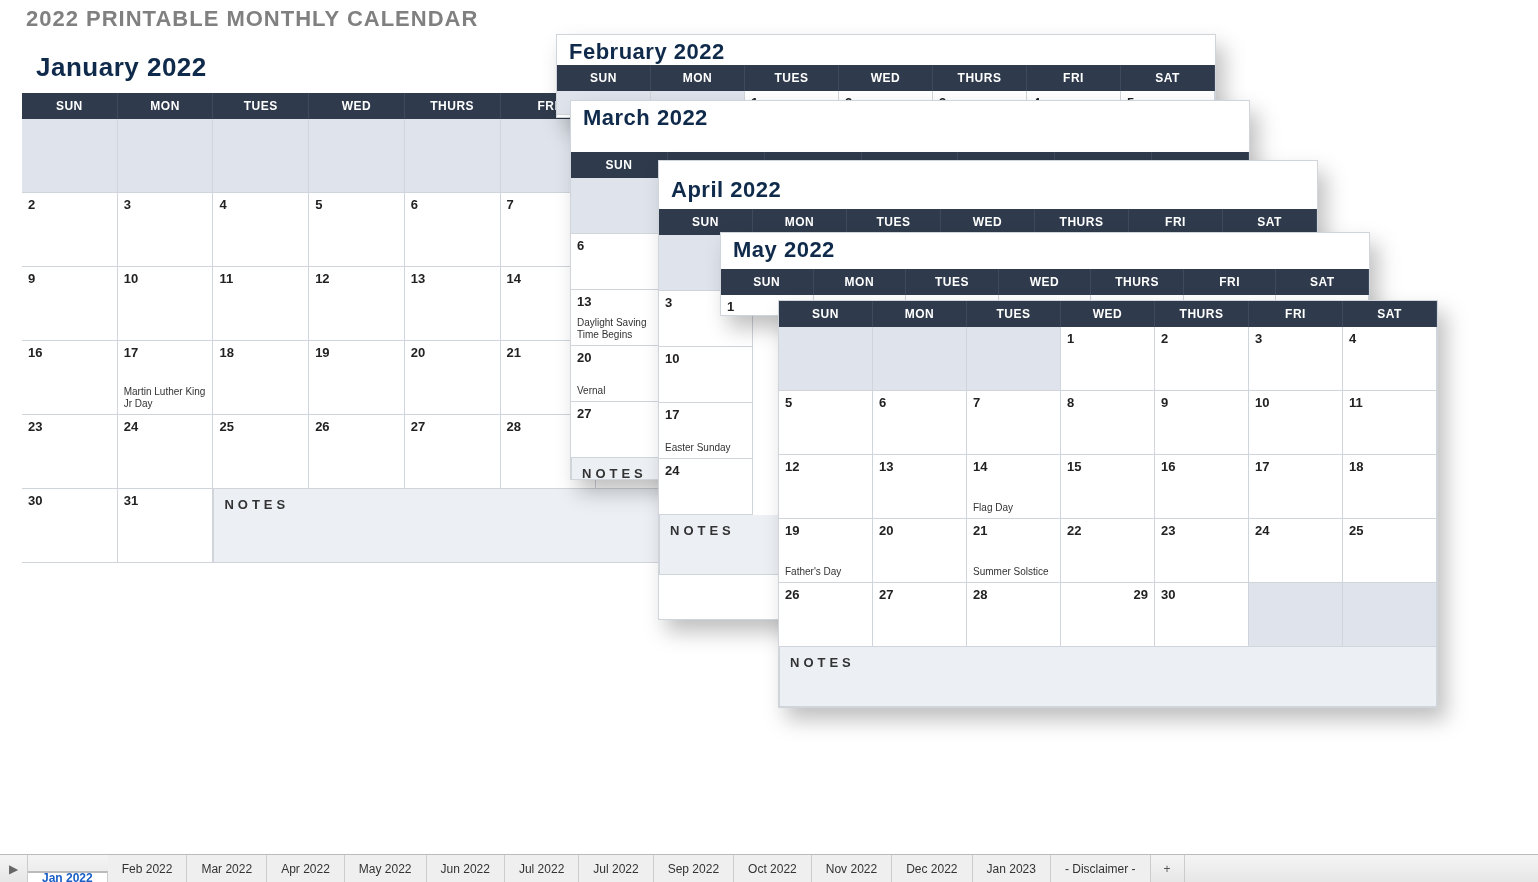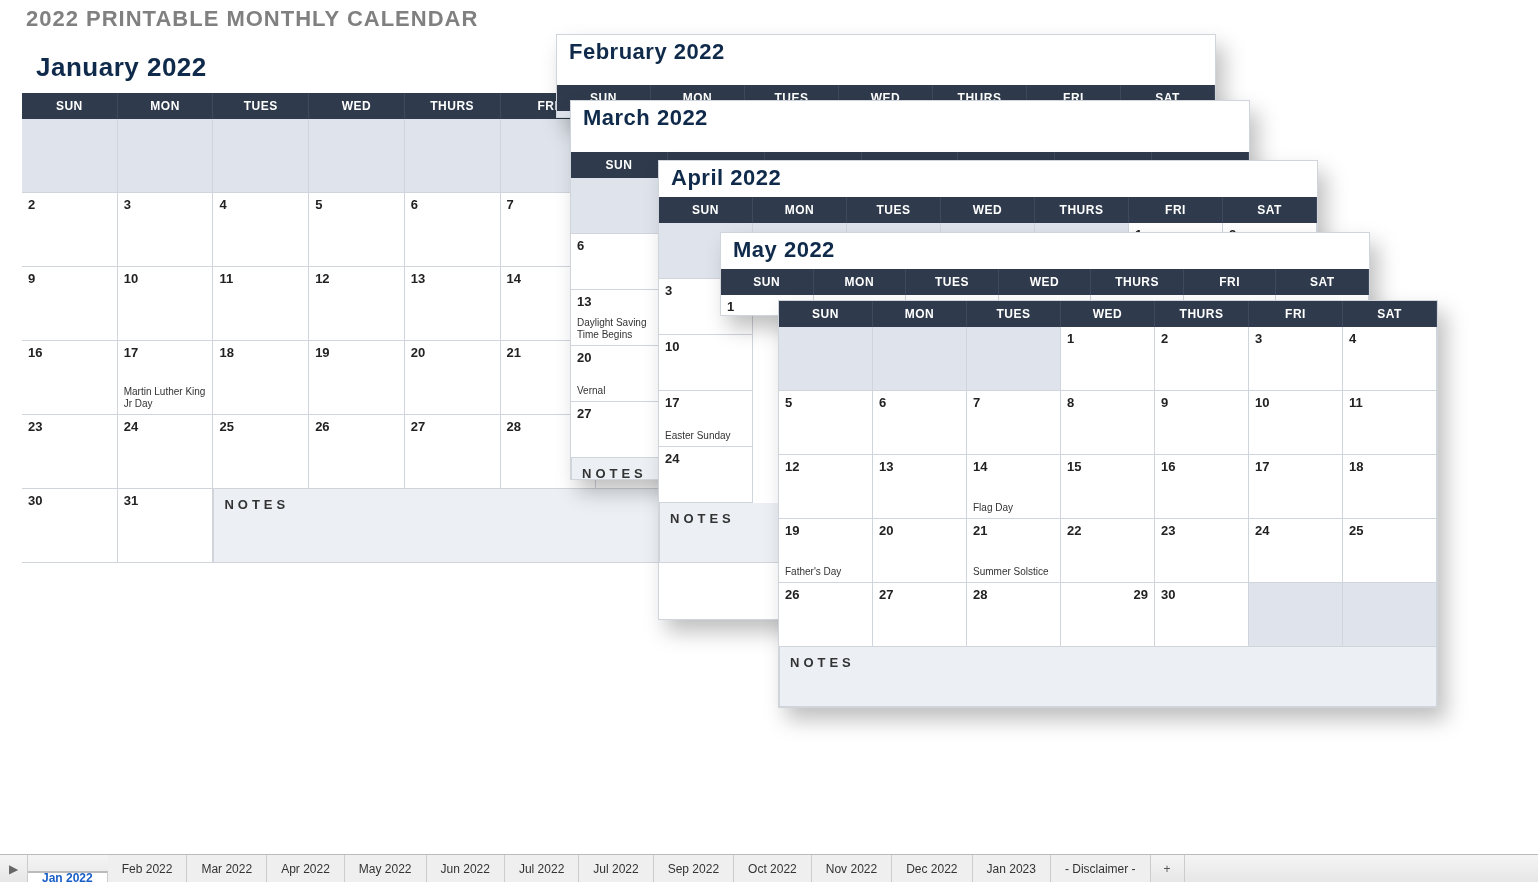--- a/index.html
+++ b/index.html
@@ -100,21 +100,21 @@
       </div>
       <div class="grid">
         <div class="cell">30</div>
         <div class="cell">31</div>
         <div class="notes inline" style="grid-column: span 5;">NOTES</div>
       </div>
     </div>
 </div>
 
 <div class="cal feb clip" style="height:84px;">
-  <div class="month-title" style="font-size:22px;padding:4px 12px 20px;">February 2022</div>
+  <div class="month-title" style="font-size:22px;padding:4px 12px 0;">February 2022</div>
   <div class="grid" id="hdr-feb">
       <div class="dayhdr">SUN</div>
       <div class="dayhdr">MON</div>
       <div class="dayhdr">TUES</div>
       <div class="dayhdr">WED</div>
       <div class="dayhdr">THURS</div>
       <div class="dayhdr">FRI</div>
       <div class="dayhdr">SAT</div>
     </div>
   <div id="body-feb">
@@ -161,21 +161,21 @@
         <div class="cell" style="min-height: 56px;">20<div class="event">Vernal</div></div>
       </div>
       <div class="grid">
         <div class="cell" style="min-height: 56px;">27</div>
       </div>
       <div class="notes">NOTES</div>
     </div>
 </div>
 
 <div class="cal apr clip" style="height:460px;">
-  <div class="month-title" style="font-size:22px;padding:4px 12px 6px;">April 2022</div>
+  <div class="month-title" style="font-size:22px;padding:16px 12px 6px;">April 2022</div>
   <div class="grid" id="hdr-apr">
       <div class="dayhdr">SUN</div>
       <div class="dayhdr">MON</div>
       <div class="dayhdr">TUES</div>
       <div class="dayhdr">WED</div>
       <div class="dayhdr">THURS</div>
       <div class="dayhdr">FRI</div>
       <div class="dayhdr">SAT</div>
     </div>
   <div id="body-apr">

